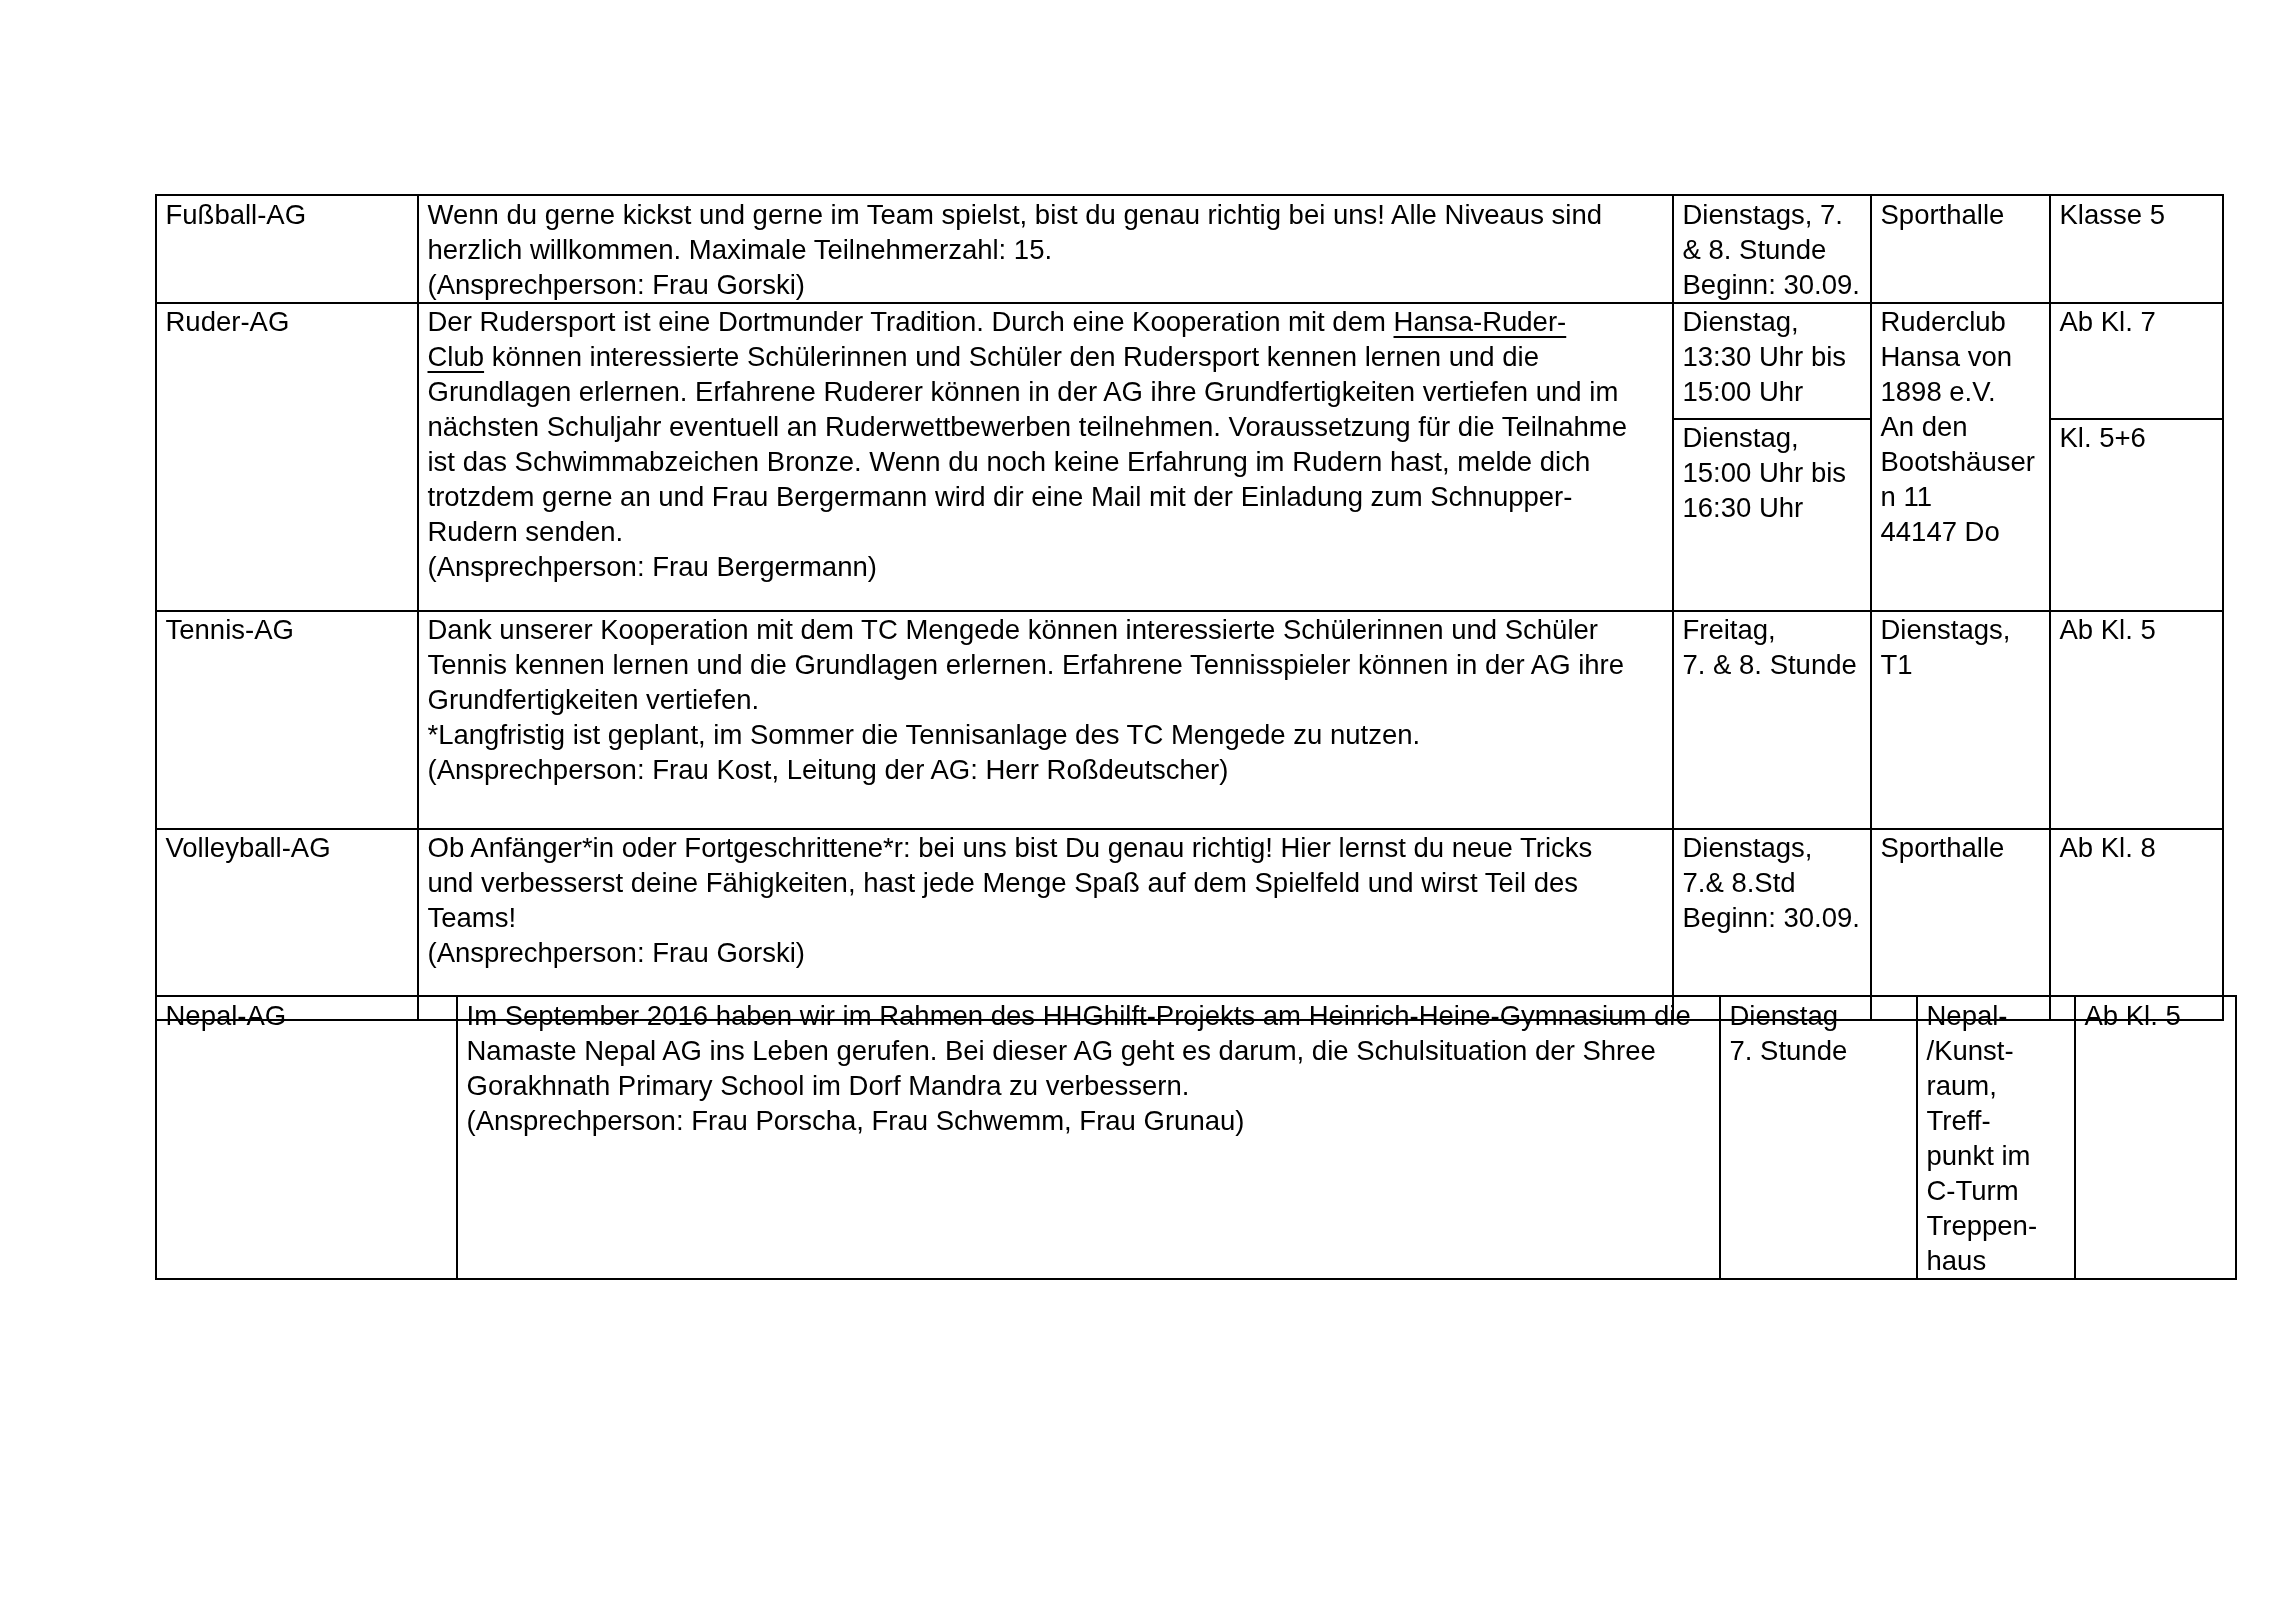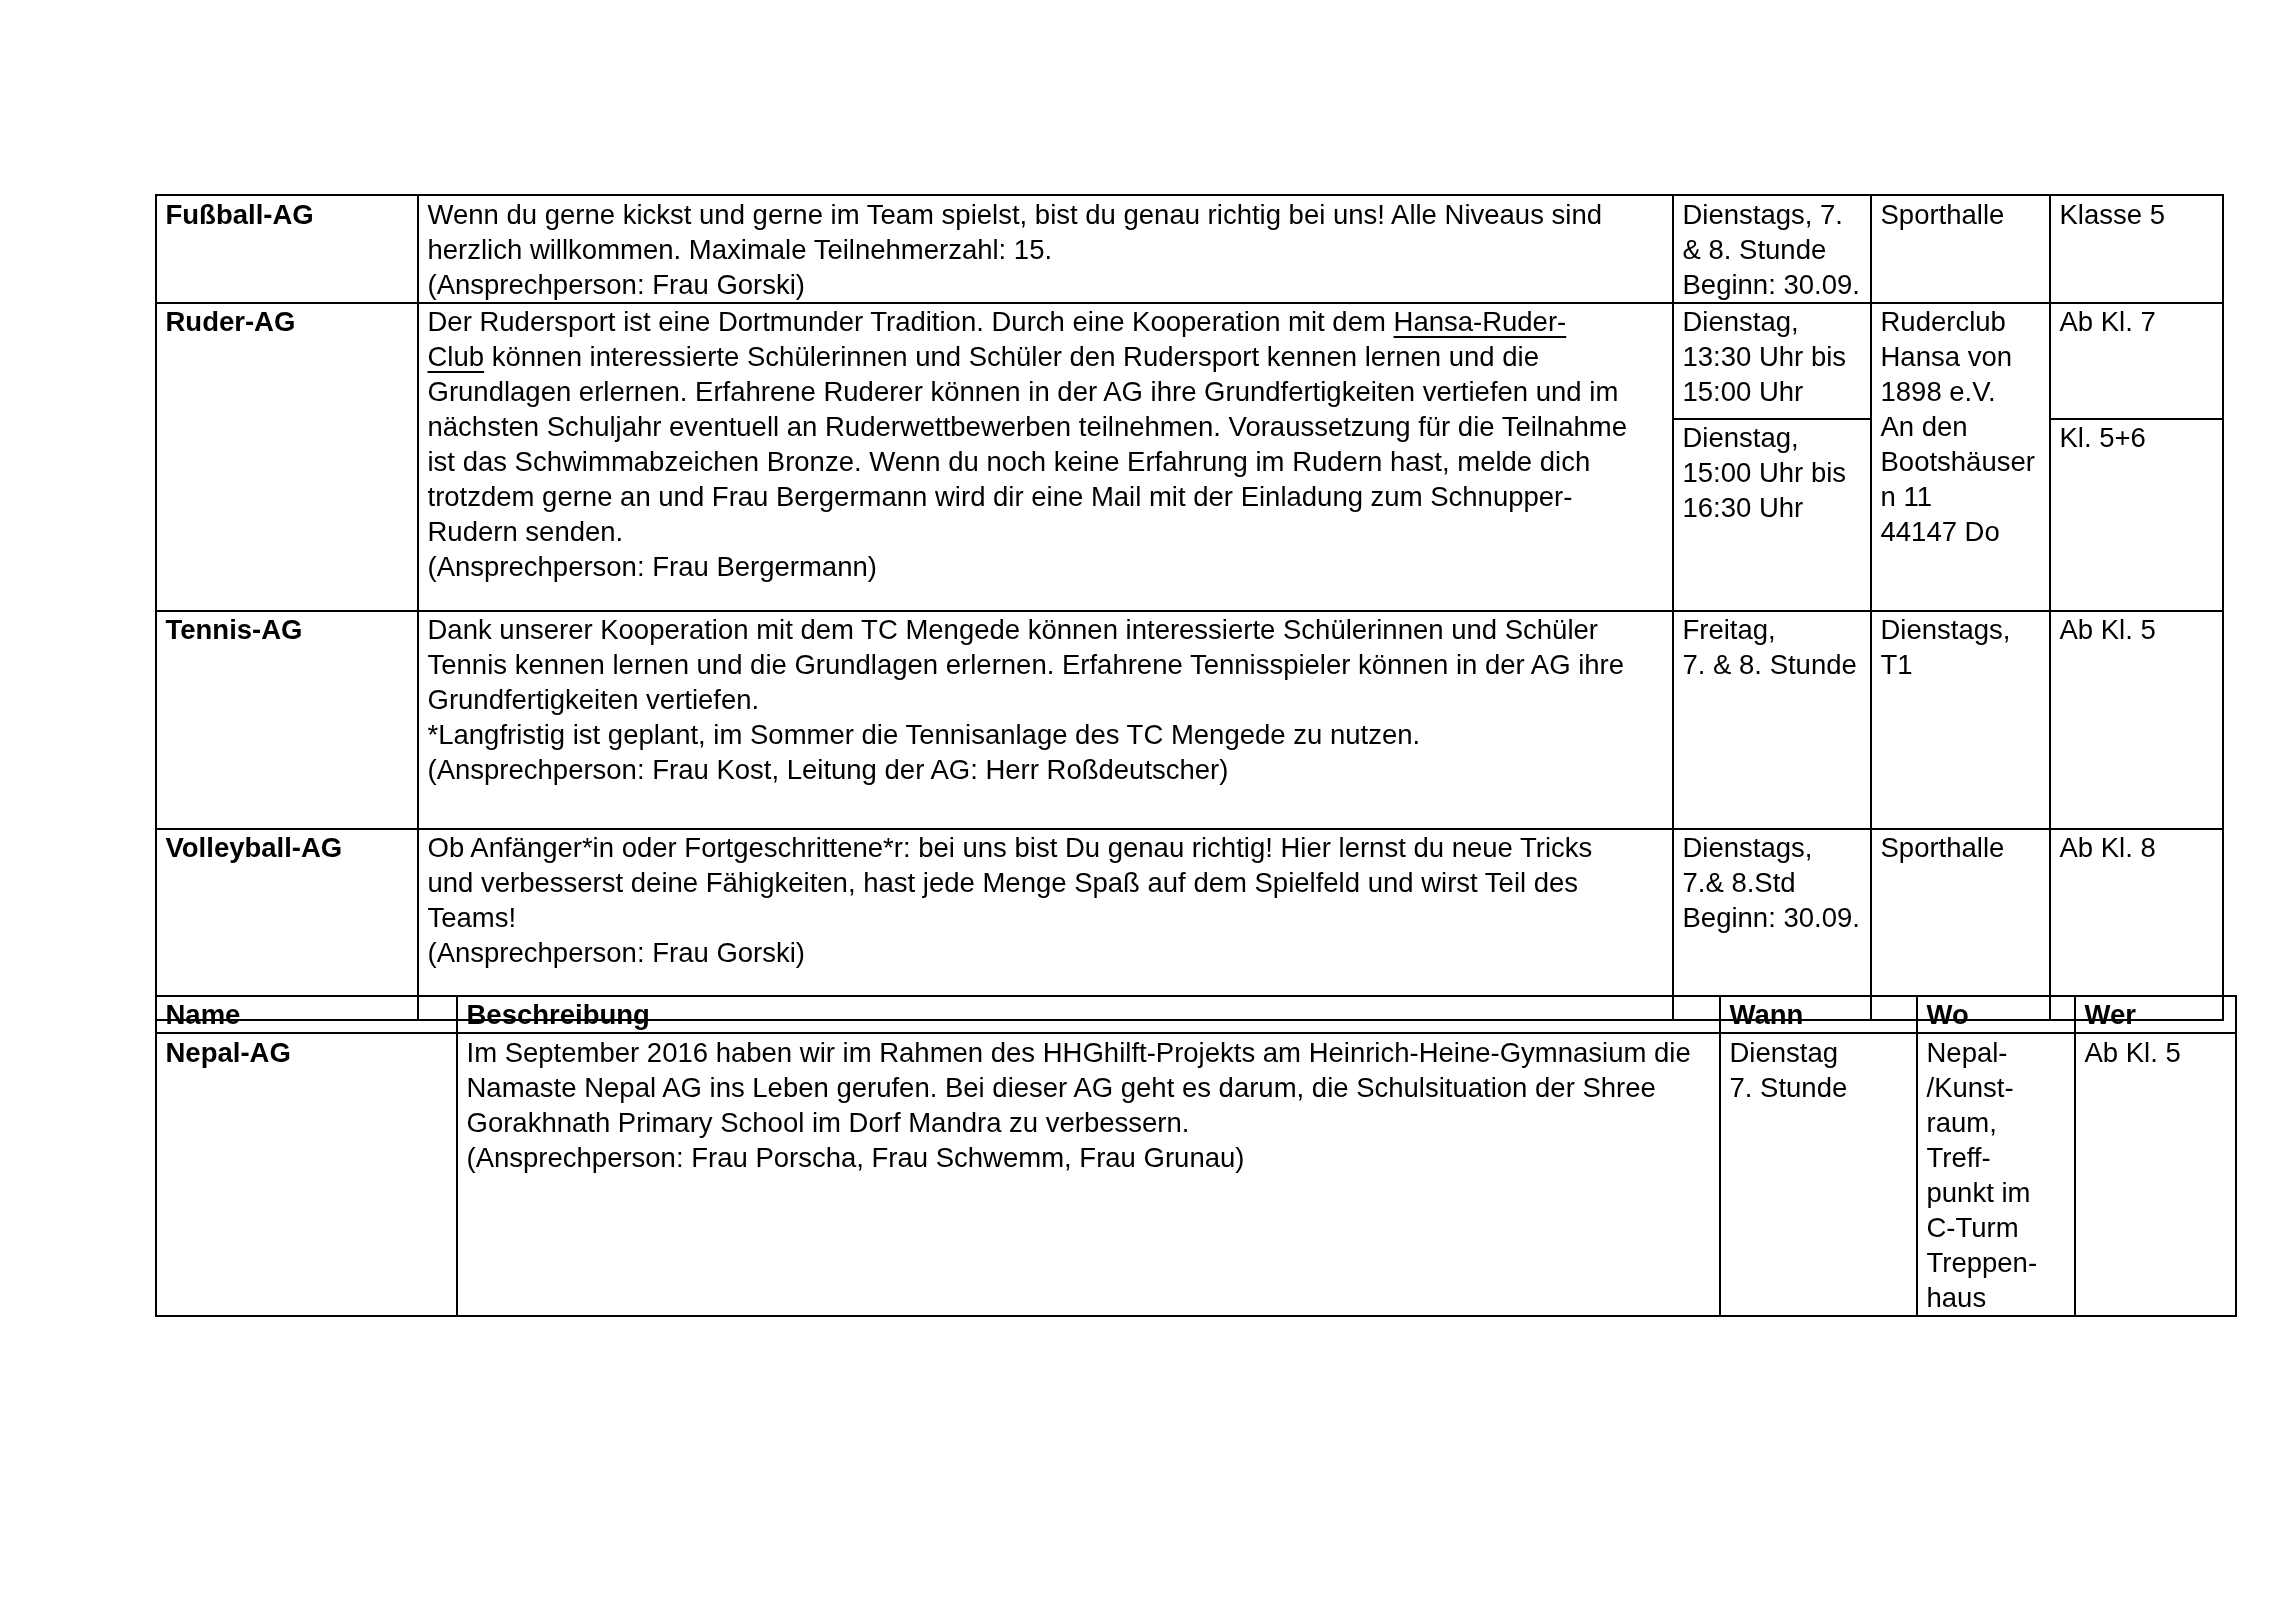--- a/index.html
+++ b/index.html
@@ -17,21 +17,21 @@
     table-layout: fixed;
   }
   .doc-table td {
     border: 2.6px solid #000000;
     vertical-align: top;
     padding: 0.7px 8.5px 0 8.5px;
     font-size: 27.5px;
     line-height: 35px;
     overflow: hidden;
   }
-  .b { font-weight: bold; }
+  .b { font-weight: normal; }
   .lines { white-space: pre-line; }
   .u {
     text-decoration: underline;
     text-decoration-thickness: 2px;
     text-underline-offset: 4.6px;
   }
   tr.redbar td {
     background: #dc0000;
     line-height: 31px;
     padding-left: 14.4px;
@@ -164,27 +164,20 @@
     <colgroup>
       <col style="width:301px">
       <col style="width:1263px">
       <col style="width:197px">
       <col style="width:158px">
       <col style="width:161px">
     </colgroup>
 
     <tbody>
 
-    <tr class="hdr" style="height:37px">
-      <td class="b">Name</td>
-      <td class="b">Beschreibung</td>
-      <td class="b">Wann</td>
-      <td class="b">Wo</td>
-      <td class="b">Wer</td>
-    </tr>
 
     <tr style="height:224px">
       <td class="b">Nepal-AG</td>
       <td>
         <div class="lines">Im September 2016 haben wir im Rahmen des HHGhilft-Projekts am Heinrich-Heine-Gymnasium die
 Namaste Nepal AG ins Leben gerufen. Bei dieser AG geht es darum, die Schulsituation der Shree
 Gorakhnath Primary School im Dorf Mandra zu verbessern.
 (Ansprechperson: Frau Porscha, Frau Schwemm, Frau Grunau)</div>
       </td>
       <td>

